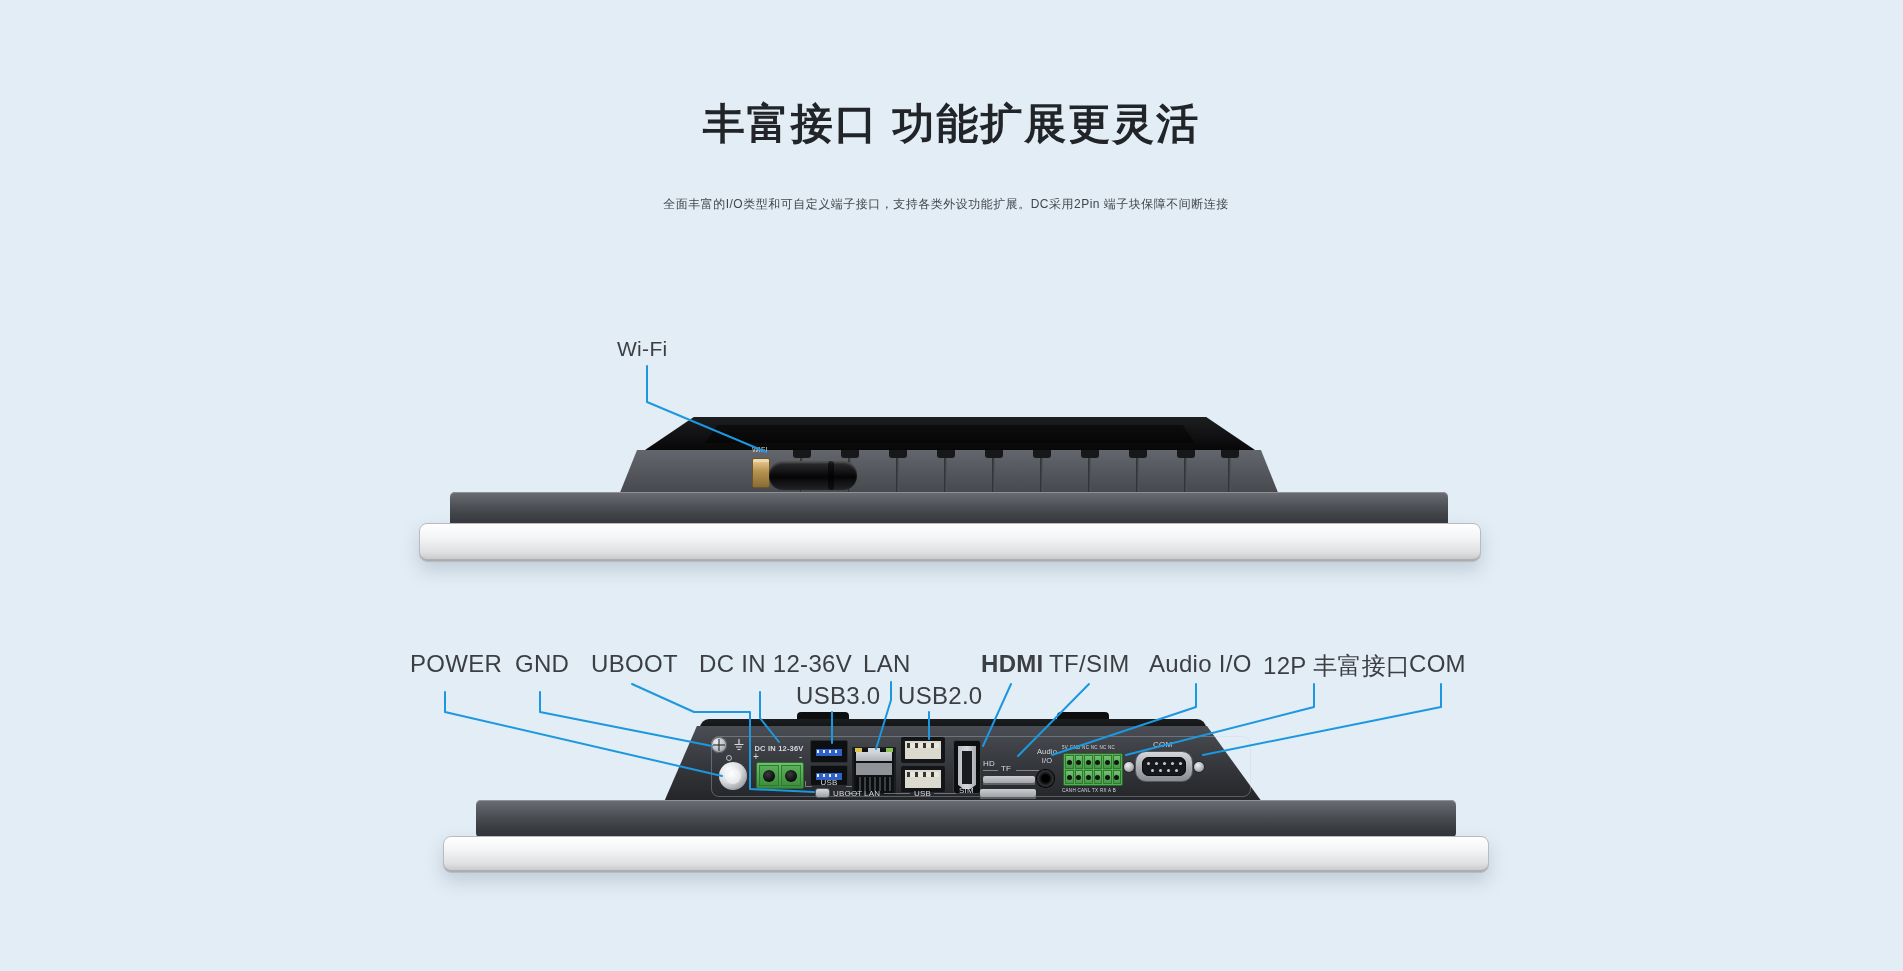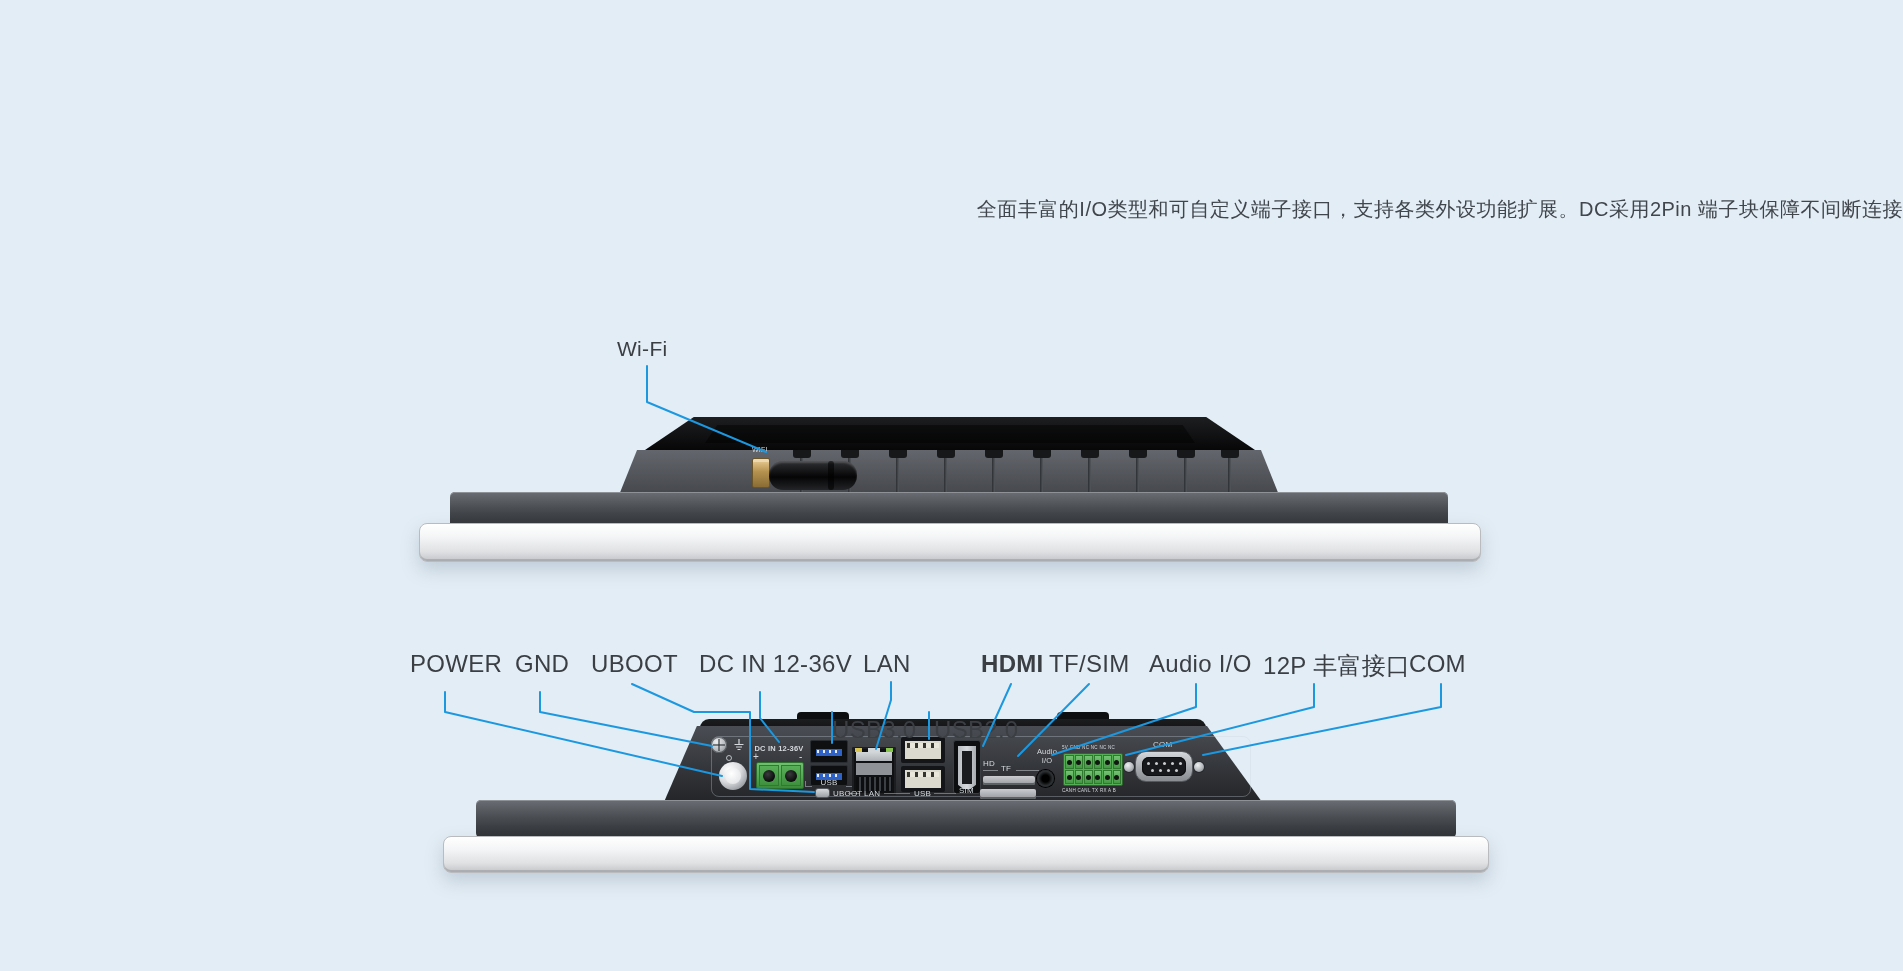--- a/index.html
+++ b/index.html
@@ -8,25 +8,25 @@
   }
   *{margin:0;padding:0;box-sizing:border-box;}
   html,body{width:1903px;height:971px;overflow:hidden;}
   body{background:var(--background);font-family:"Liberation Sans","DejaVu Sans",sans-serif;position:relative;}
   .abs{position:absolute;}
   .scene{position:absolute;inset:0;width:1903px;height:971px;}
 
   
   .title{left:0;right:0;top:96px;text-align:center;font-size:42px;font-weight:700;
          color:var(--title-text);letter-spacing:2px;}
-  .subtitle{left:0;right:0;top:196px;text-align:right;font-size:20px;color:#41464c;letter-spacing:.5px;}
+  .subtitle{left:0;right:11px;top:196px;text-align:center;font-size:12px;color:#41464c;letter-spacing:.5px;}
 
   
   .callout{font-size:24px;color:var(--label-text);letter-spacing:.3px;white-space:nowrap;}
-  .row1{top:650px;} .row2{top:716px;margin-left:36px;}
+  .row1{top:650px;} .row2{top:682px;}
 
   
   svg.leads{position:absolute;left:0;top:0;width:1903px;height:971px;pointer-events:none;}
   svg.leads polyline{fill:none;stroke:var(--leader-line);stroke-width:2;stroke-linejoin:round;stroke-linecap:round;}
 
   
   .slab{background:linear-gradient(180deg,#6a6d73,#4a4d52 45%,#2c2e31);border-radius:5px;
         box-shadow:inset 0 1px 0 #8e9196;}
   .bezel{background:linear-gradient(180deg,#ffffff,#f4f5f6 35%,#dfe1e3 75%,#c3c5c8);
          border:1px solid #b9bbbe;border-radius:8px;
@@ -137,20 +137,21 @@
 
   .uboot-btn{left:815px;top:788px;width:15px;height:10px;border-radius:3px;border:1px solid #55585c;
      background:linear-gradient(180deg,#d8dadd,#9da1a5);}
   .silkline{height:1px;background:rgba(200,208,215,.45);top:793px;}
 </style>
 </head>
 <body>
 
 <div class="scene">
 
+  <div class="abs title">丰富接口 功能扩展更灵活</div>
   <div class="abs subtitle">全面丰富的I/O类型和可自定义端子接口，支持各类外设功能扩展。DC采用2Pin 端子块保障不间断连接</div>
 
   <div>
     <div class="abs black-top"></div>
     <div class="abs black-top-recess"></div>
     <div class="abs fin-band">
       <div class="groove" style="left:185px"></div>
       <div class="groove" style="left:233px"></div>
       <div class="groove" style="left:281px"></div>
       <div class="groove" style="left:329px"></div>

